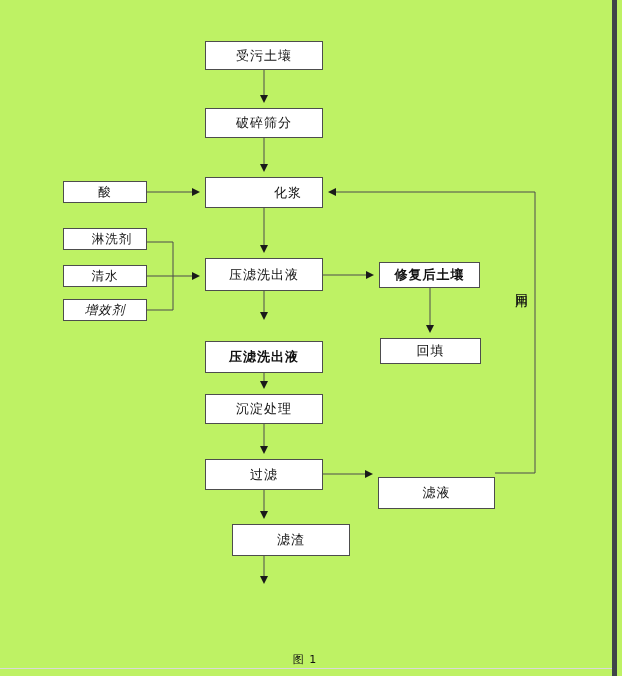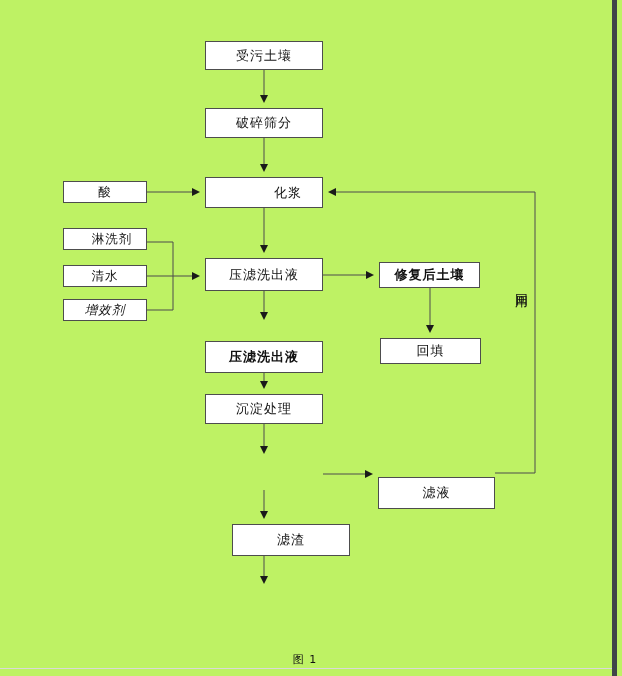--- a/index.html
+++ b/index.html
@@ -103,20 +103,21 @@
   <div class="node" style="left:205px; top:108px; width:118px; height:30px;">破碎筛分</div>
 
   <div class="node" style="left:205px; top:177px; width:118px; height:31px;padding-left:48px;">化浆</div>
 
   <div class="node" style="left:205px; top:258px; width:118px; height:33px;">压滤洗出液</div>
 
   <div class="node" style="left:205px; top:341px; width:118px; height:32px;font-weight:bold;">压滤洗出液</div>
 
   <div class="node" style="left:205px; top:394px; width:118px; height:30px;">沉淀处理</div>
 
+  <div class="node" style="left:205px; top:459px; width:118px; height:31px;">过滤</div>
 
   <div class="node" style="left:205px; top:524px; width:118px; height:32px;margin-left:27px;">滤渣</div>
 
 
   <div class="node small" style="left:63px; top:181px; width:84px; height:22px;">酸</div>
 
   <div class="node small" style="left:63px; top:228px; width:84px; height:22px;padding-left:14px;">淋洗剂</div>
 
   <div class="node small" style="left:63px; top:265px; width:84px; height:22px;">清水</div>
 

